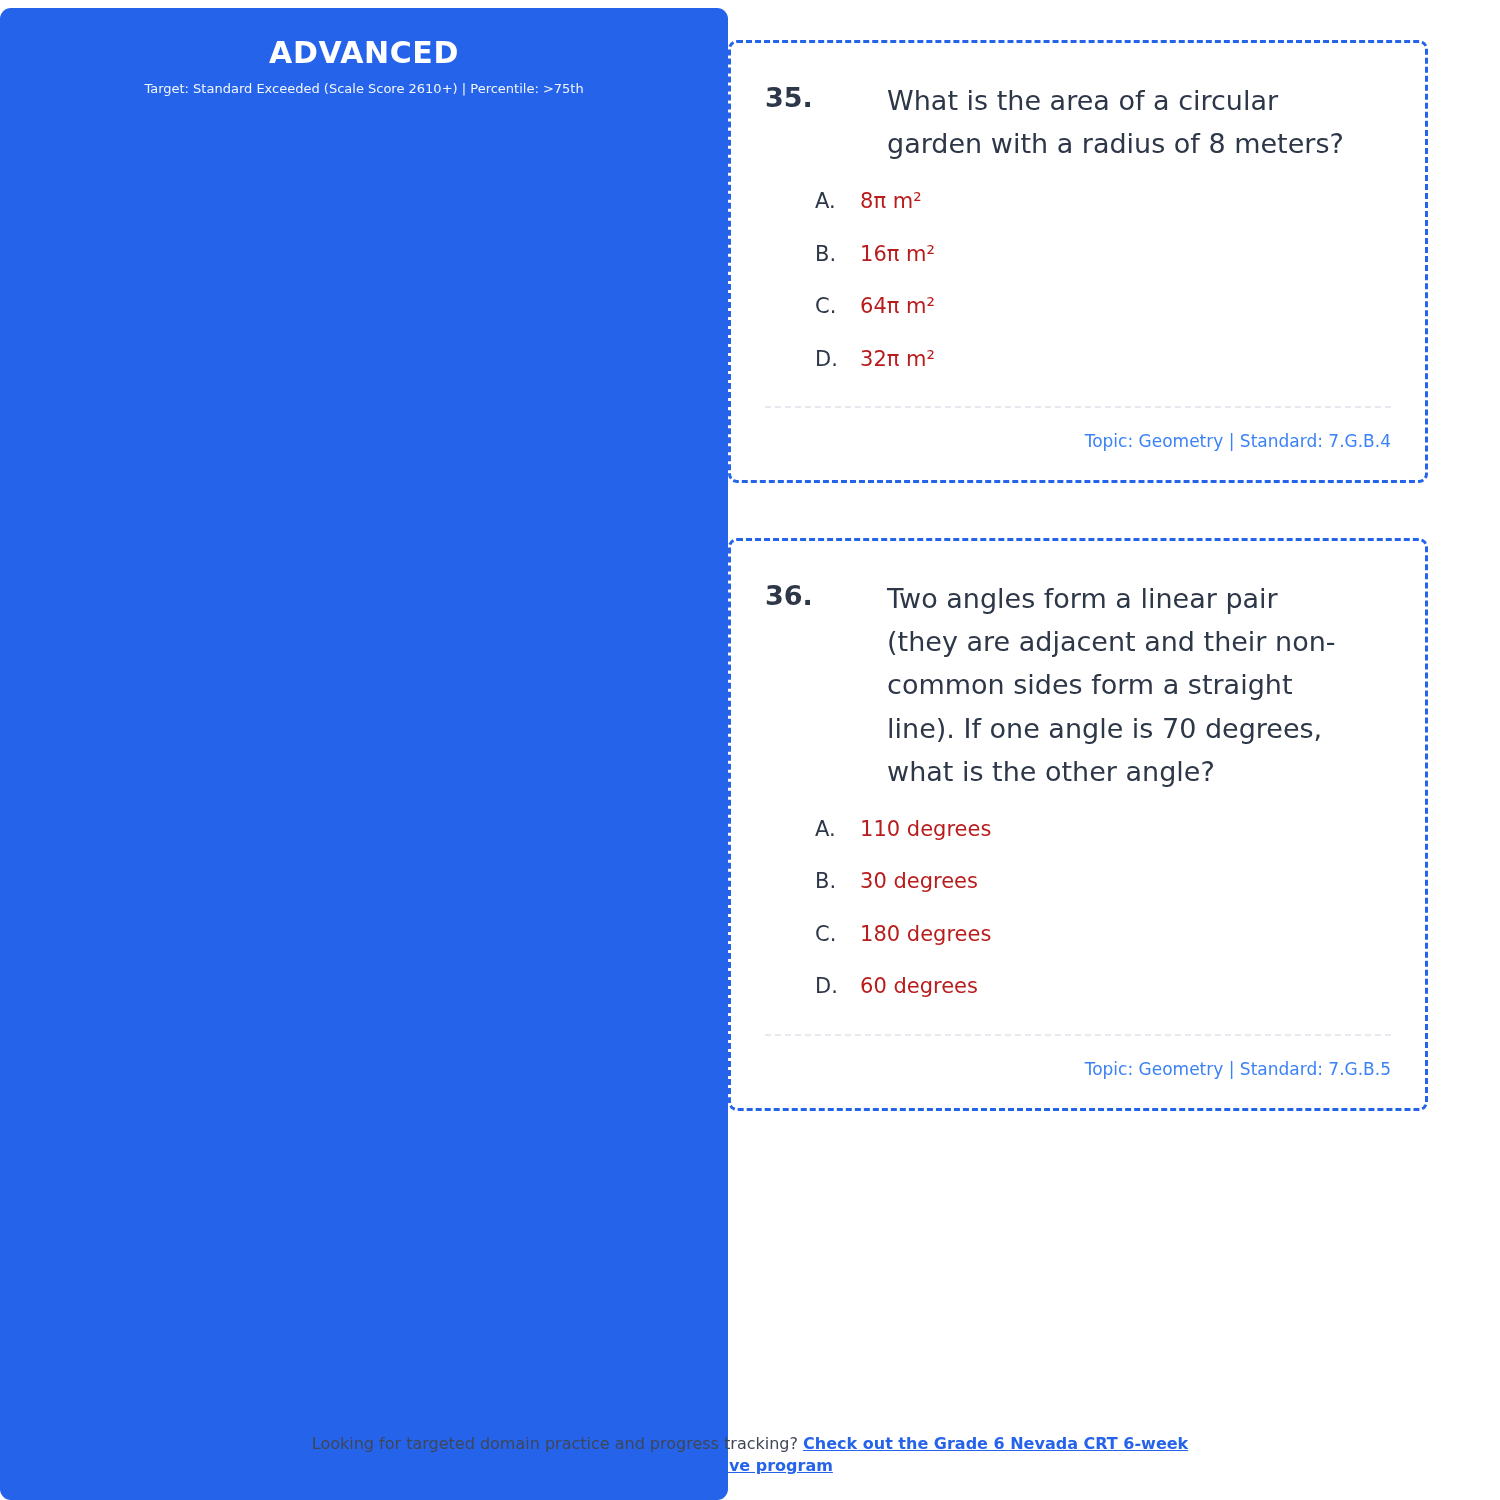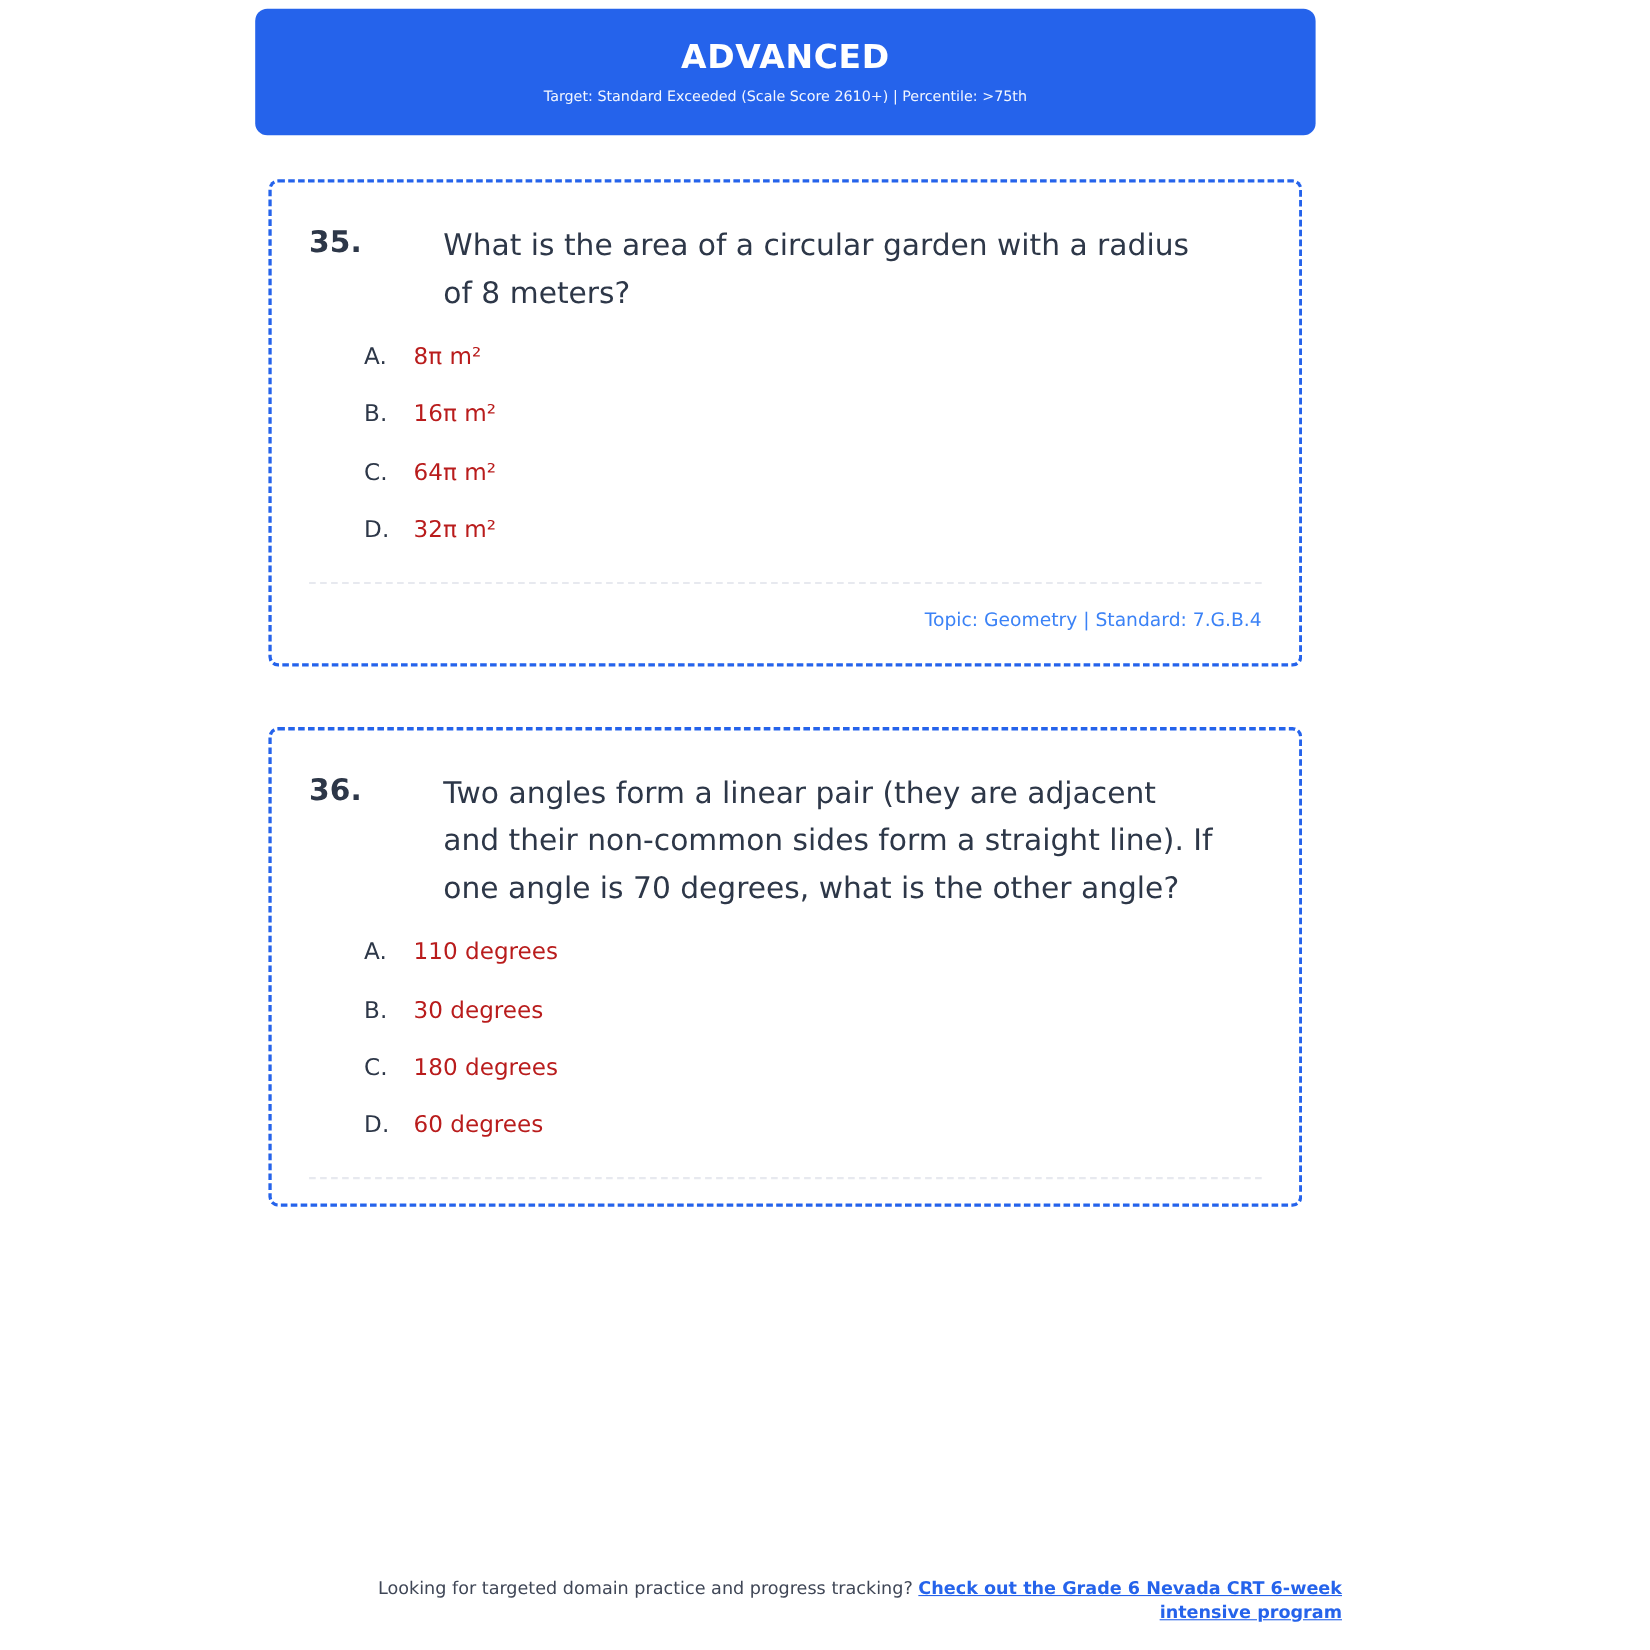--- a/index.html
+++ b/index.html
@@ -14,21 +14,21 @@
     color: #2d3748;
     position: relative;
     overflow: hidden;
   }
 
   .page {
     width: 1428px;
     min-height: 1500px;
     position: relative;
     display: flex;
-    flex-direction: column;
+    flex-direction: row;
   }
 
   
   .banner {
     margin: 8px auto 0 auto;
     width: 964px;
     box-sizing: border-box;
     background: #2563eb;
     border-radius: 11px;
     padding: 28px 20px 26px 20px;
@@ -120,21 +120,21 @@
     line-height: 1.3;
   }
 
   
   .footer-wrap {
     position: absolute;
     left: 0;
     right: 4px;
     bottom: 22px;
     width: 1500px;
-    text-align: right;
+    text-align: center;
   }
   .footer-note {
     width: 940px;
     margin: 0 auto;
     font-size: 16px;
     color: #3f4656;
     line-height: 1.42;
   }
   .footer-link {
     color: #2563eb;
@@ -199,20 +199,21 @@
         <li class="option">
           <span class="opt-letter">C.</span>
           <span class="opt-text">180 degrees</span>
         </li>
         <li class="option">
           <span class="opt-letter">D.</span>
           <span class="opt-text">60 degrees</span>
         </li>
       </ul>
       <hr class="qsep">
+      <div class="qmeta">Topic: Geometry  |  Standard: 7.G.B.5</div>
     </div>
 
   </div>
 
   <div class="footer-wrap">
     <div class="footer-note"><span>Looking for targeted domain practice and progress tracking? </span><a class="footer-link">Check out the Grade 6 Nevada CRT 6-week intensive program</a></div>
   </div>
 
 </div>
 

